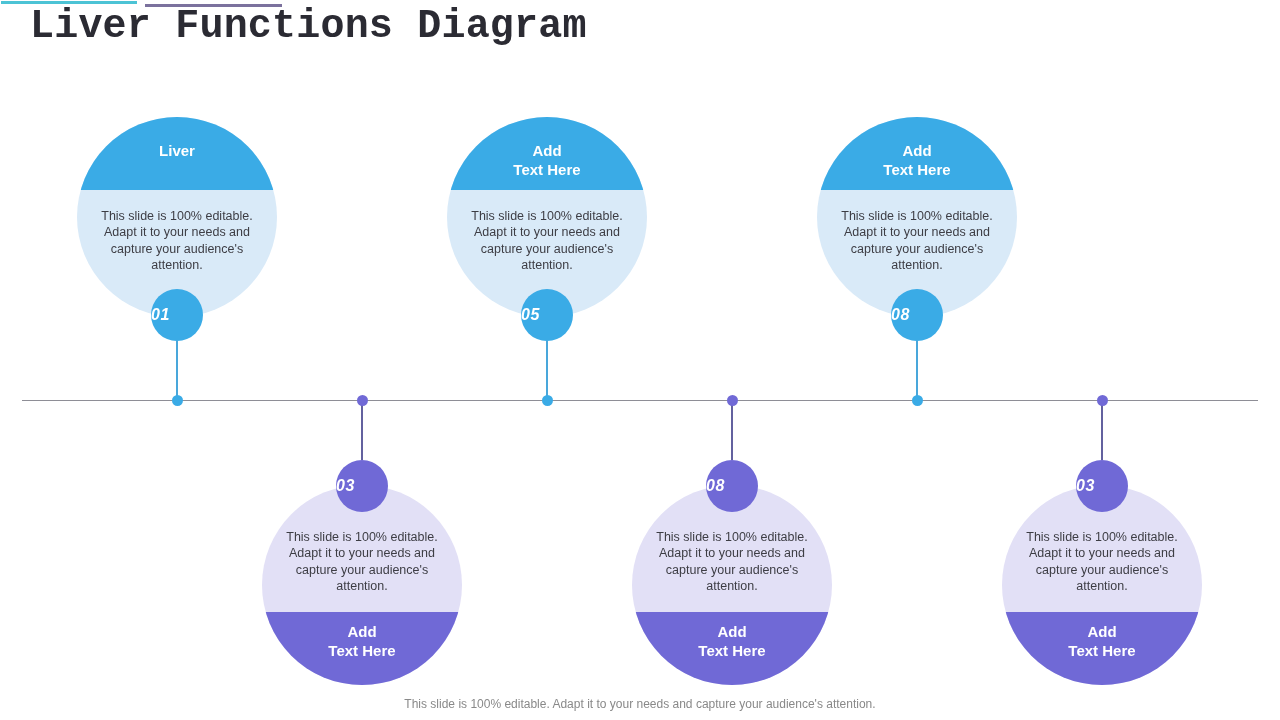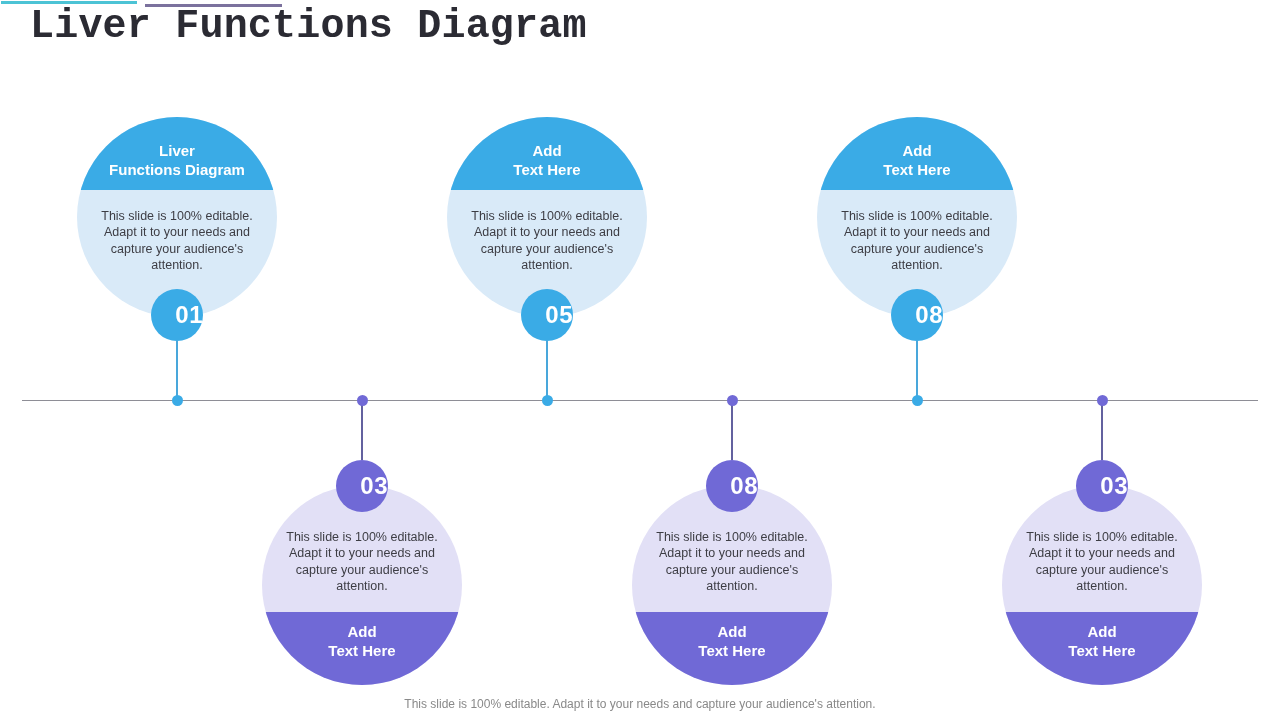--- a/index.html
+++ b/index.html
@@ -69,22 +69,22 @@
   }
   .top .body-text    { top: 91px; }
   .bottom .body-text { top: 44px; }
 
   .num-circle {
     position: absolute;
     left: calc(var(--cx) - 26px);
     width: 52px; height: 52px;
     border-radius: 50%;
     color: #ffffff; font-weight: bold;
-    font-size: 24px; line-height: 52px;
-    text-align: right; letter-spacing: 0.5px;
+    font-size: 16px; line-height: 52px;
+    text-align: left; letter-spacing: 0.5px; font-style: italic;
   }
   .top .num-circle    { top: 289px; background: var(--blue, #3aabe6); }
   .bottom .num-circle { top: 460px; background: var(--indigo, #6d64d2); }
 
   .connector {
     position: absolute;
     left: calc(var(--cx) - 1px);
     width: 1.5px; height: 60px;
   }
   .top .connector    { top: 341px; background: var(--connector-blue, #49a7db); }
@@ -124,21 +124,20 @@
   <div class="accent-slate"></div>
 
   <h1 class="title">Liver Functions Diagram</h1>
 
   <div class="timeline"></div>
 
   <div class="bubble-group top b1">
     <div class="big-circle">
       <div class="cap">
         <div>Liver</div>
-        <div>Functions Diagram</div>
       </div>
       <div class="body-text">This slide is 100% editable. Adapt it to your needs and capture your audience's attention.</div>
     </div>
     <div class="connector"></div>
     <div class="dot"></div>
     <div class="num-circle">01</div>
   </div>
 
   <div class="bubble-group bottom b2">
     <div class="big-circle">

